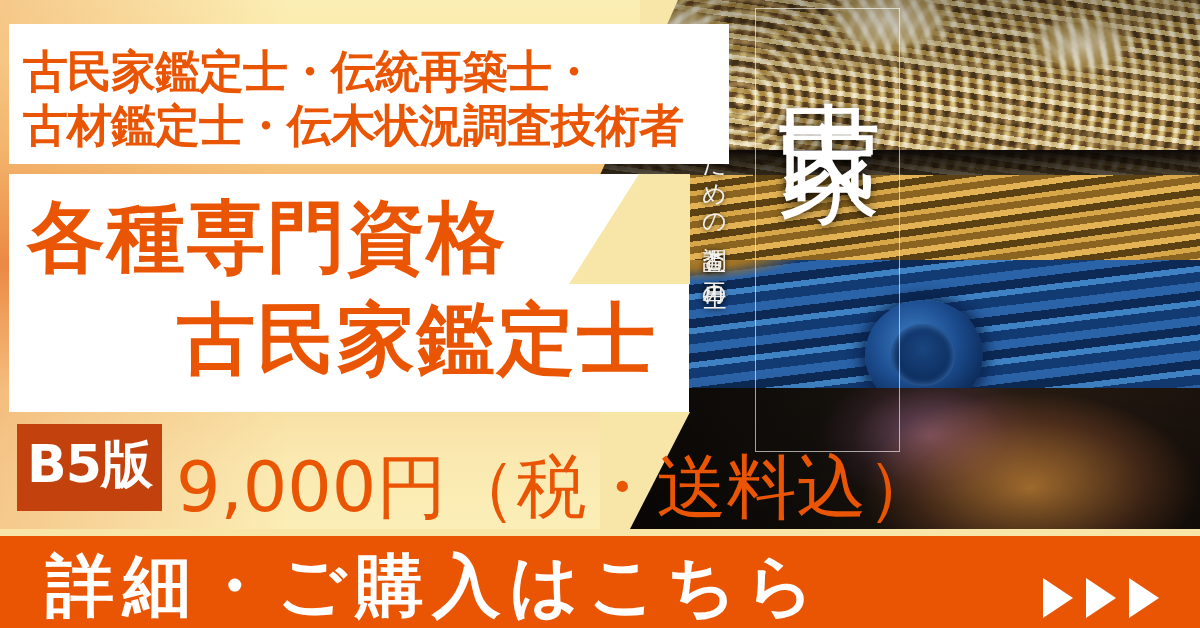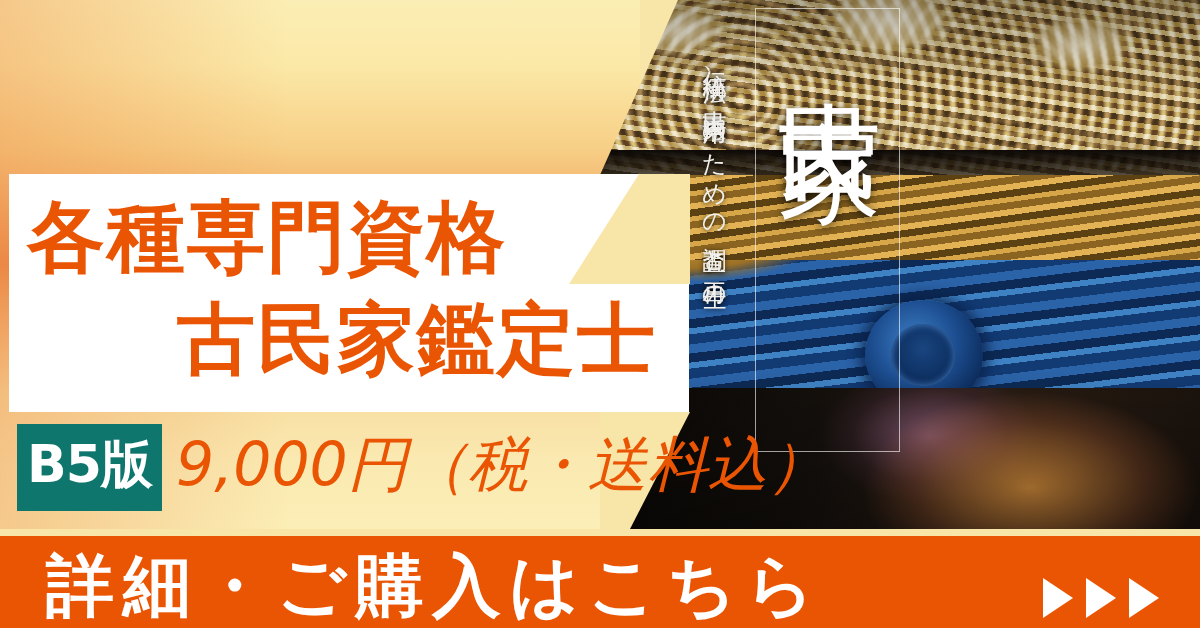--- a/index.html
+++ b/index.html
@@ -177,31 +177,31 @@
   .wedge2{
     position:absolute;left:600px;top:412px;width:120px;height:117px;
     background:#f8e6a8;
     -webkit-clip-path:polygon(0 0, 90px 0, 30px 117px, 0 117px);
     clip-path:polygon(0 0, 90px 0, 30px 117px, 0 117px);
   }
 
   
   .badge{
     position:absolute;left:17px;top:424px;width:145px;height:87px;
-    background:#0f766e;
+    background:#c2410c;
   }
   .badge span{
     position:absolute;left:0;right:0;top:14px;text-align:center;
     color:#fff;font-size:52px;font-weight:700;line-height:1;
     letter-spacing:-1px;
   }
   .price{
-    position:absolute;left:176px;top:434px;
-    color:#ea5504;font-size:60px;line-height:1;font-weight:400;
-    letter-spacing:0px;white-space:nowrap;font-style:italic;
+    position:absolute;left:176px;top:452px;
+    color:#ea5504;font-size:70px;line-height:1;font-weight:400;
+    letter-spacing:0px;white-space:nowrap;
   }
 
   
   .cta{
     position:absolute;left:0;top:529px;width:1200px;height:99px;
     background:#ea5504;
     margin-top:7px;
   }
   .cta .label{
     position:absolute;left:46px;top:16px;
@@ -235,20 +235,24 @@
     <div class="crest"></div>
     <div class="hiline"></div>
     <div class="dark"></div>
     <div class="vign"></div>
 
     <div class="cover-frame"></div>
     <div class="cover-sub">伝統構法、古民家活用のための調査と再生の</div>
     <div class="cover-title">古民家</div>
   </div>
 
+  <div class="box1">
+    <div class="line l1">古民家鑑定士・伝統再築士・</div>
+    <div class="line l2">古材鑑定士・伝木状況調査技術者</div>
+  </div>
 
   <div class="wedge"></div>
 
   <div class="box2">
     <div class="big b1">各種専門資格</div>
     <div class="big b2">古民家鑑定士</div>
   </div>
 
   <div class="wedge2"></div>
 

